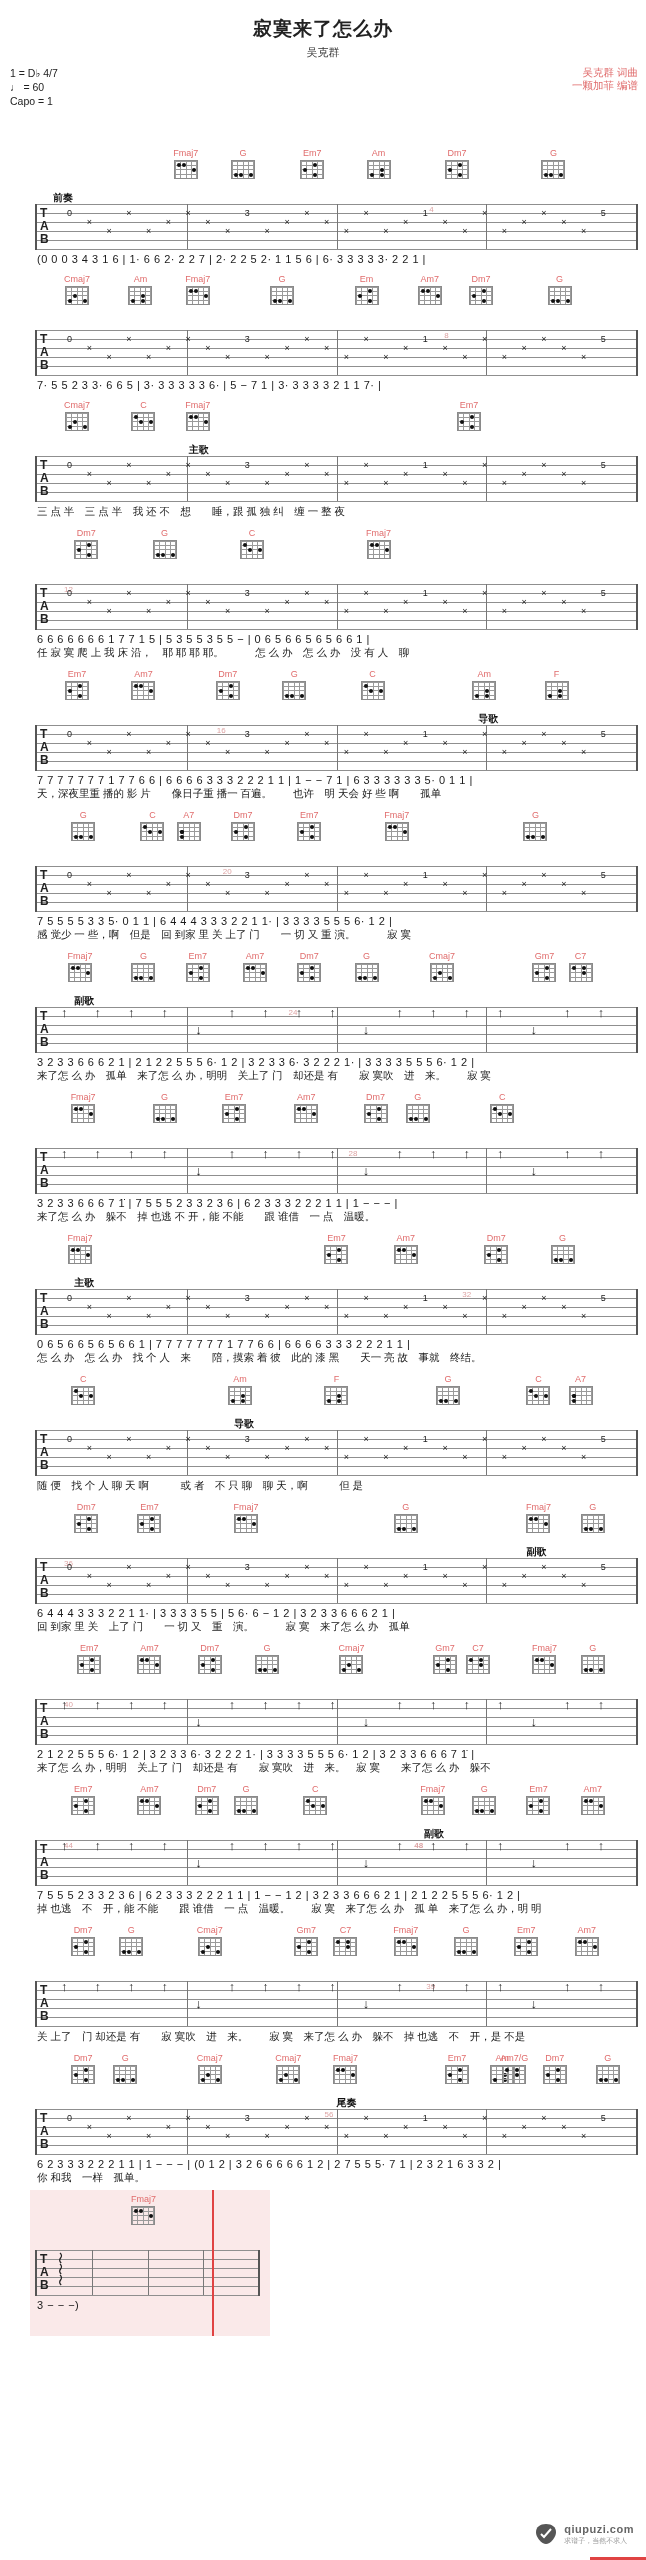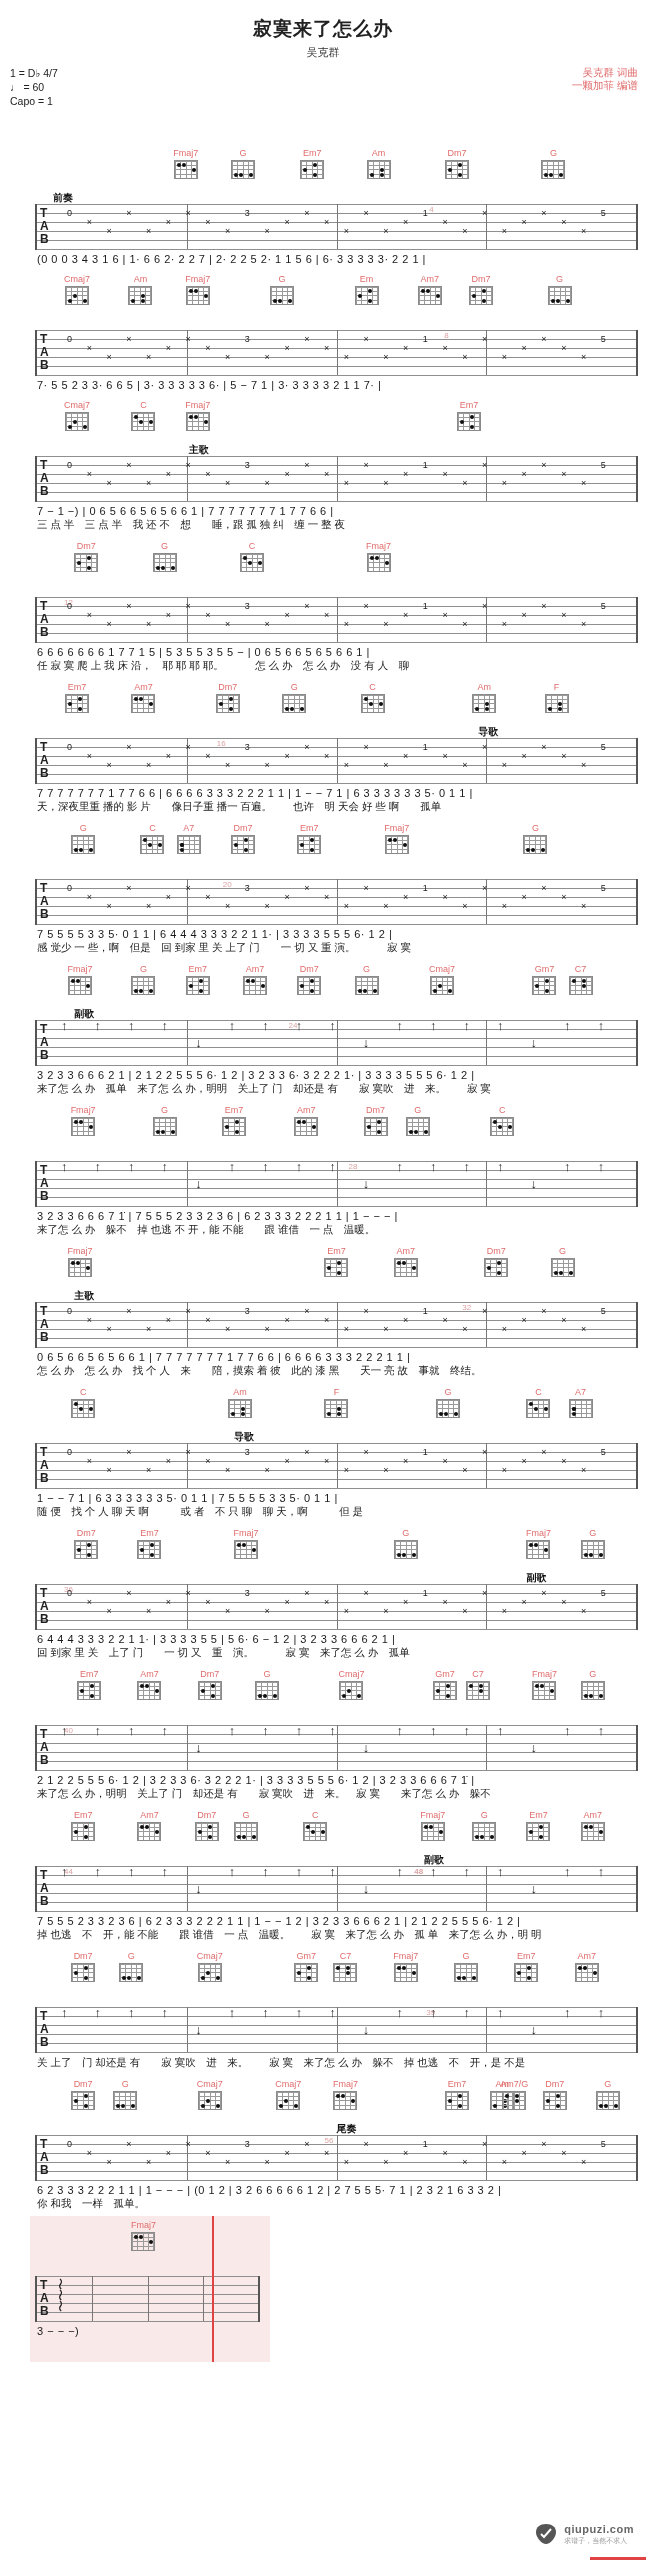--- a/index.html
+++ b/index.html
@@ -319,21 +319,20 @@
         <div class="mark" style="left: 67.7%; top: 14px;">×</div>
         <div class="mark" style="left: 71%; top: 23px;">×</div>
         <div class="mark" style="left: 74.3%; top: 5px;">×</div>
         <div class="mark" style="left: 77.6%; top: 23px;">×</div>
         <div class="mark" style="left: 80.9%; top: 14px;">×</div>
         <div class="mark" style="left: 84.2%; top: 5px;">×</div>
         <div class="mark" style="left: 87.5%; top: 14px;">×</div>
         <div class="mark" style="left: 90.8%; top: 23px;">×</div>
         <div class="mark" style="left: 94.1%; top: 5px;">5</div>
       </div>
-      <div class="melody">7  −  1  −) | 0  6 5 6  6 5 6  5 6 6  1 | 7  7 7 7 7  7 7  1 7 7 6  6 |</div>
       <div class="lyrics">三 点 半　三 点 半　我 还 不　想　　睡，跟 孤 独 纠　缠 一 整 夜</div>
     </div>
     <div class="system">
       <div class="chordrow">
         <div class="chord" style="left: 5.5%;">
           <div class="chord-name">Dm7</div>
           <div class="grid">
             <span class="dot" style="left: 12px; top: 12px;"></span>
             <span class="dot" style="left: 2px; top: 7px;"></span>
             <span class="dot" style="left: 12px; top: 2px;"></span>
@@ -961,21 +960,20 @@
         <div class="mark" style="left: 67.7%; top: 14px;">×</div>
         <div class="mark" style="left: 71%; top: 23px;">×</div>
         <div class="mark" style="left: 74.3%; top: 5px;">×</div>
         <div class="mark" style="left: 77.6%; top: 23px;">×</div>
         <div class="mark" style="left: 80.9%; top: 14px;">×</div>
         <div class="mark" style="left: 84.2%; top: 5px;">×</div>
         <div class="mark" style="left: 87.5%; top: 14px;">×</div>
         <div class="mark" style="left: 90.8%; top: 23px;">×</div>
         <div class="mark" style="left: 94.1%; top: 5px;">5</div>
       </div>
-      <div class="melody">1  −  − 7 1 | 6  3 3 3 3  3 3 5·  0  1 1 | 7  5 5 5 5  3 3 5·  0  1 1 |</div>
       <div class="lyrics">随 便　找 个 人 聊 天 啊　　　或 者　不 只 聊　聊 天，啊　　　但 是</div>
     </div>
     <div class="system">
       <div class="chordrow">
         <div class="chord" style="left: 5.5%;">
           <div class="chord-name">Dm7</div>
           <div class="grid">
             <span class="dot" style="left: 12px; top: 12px;"></span>
             <span class="dot" style="left: 2px; top: 7px;"></span>
             <span class="dot" style="left: 12px; top: 2px;"></span>

